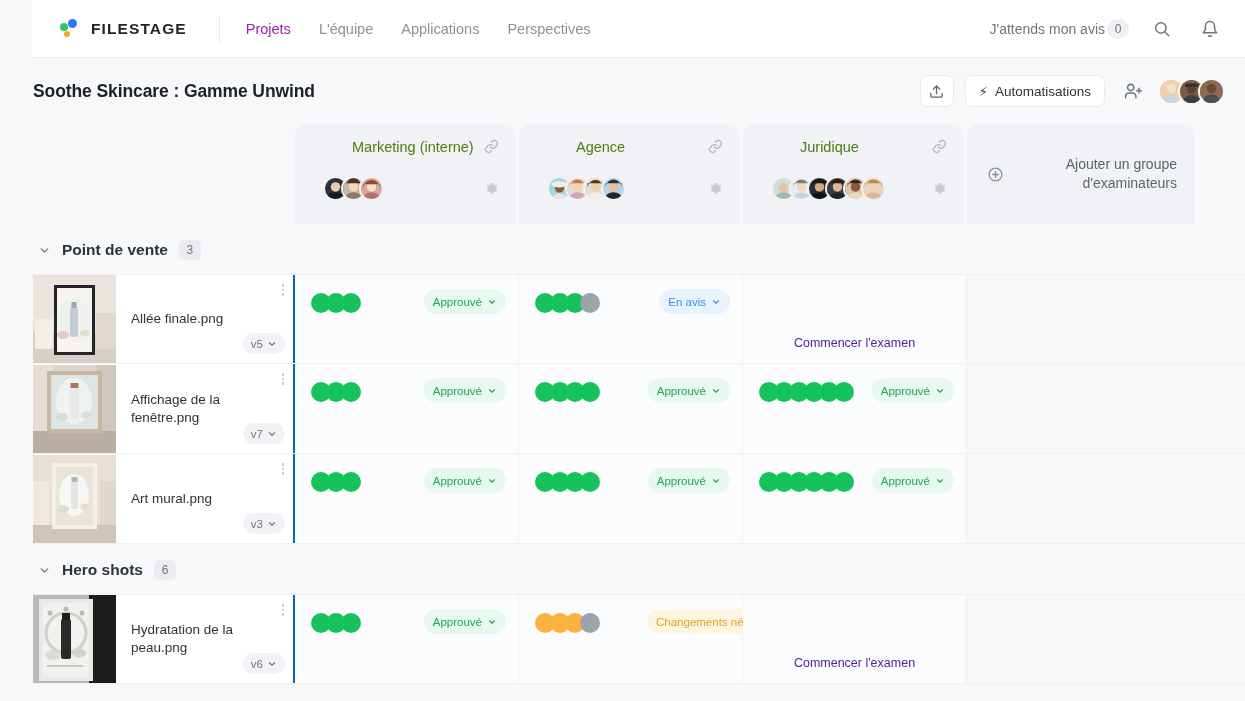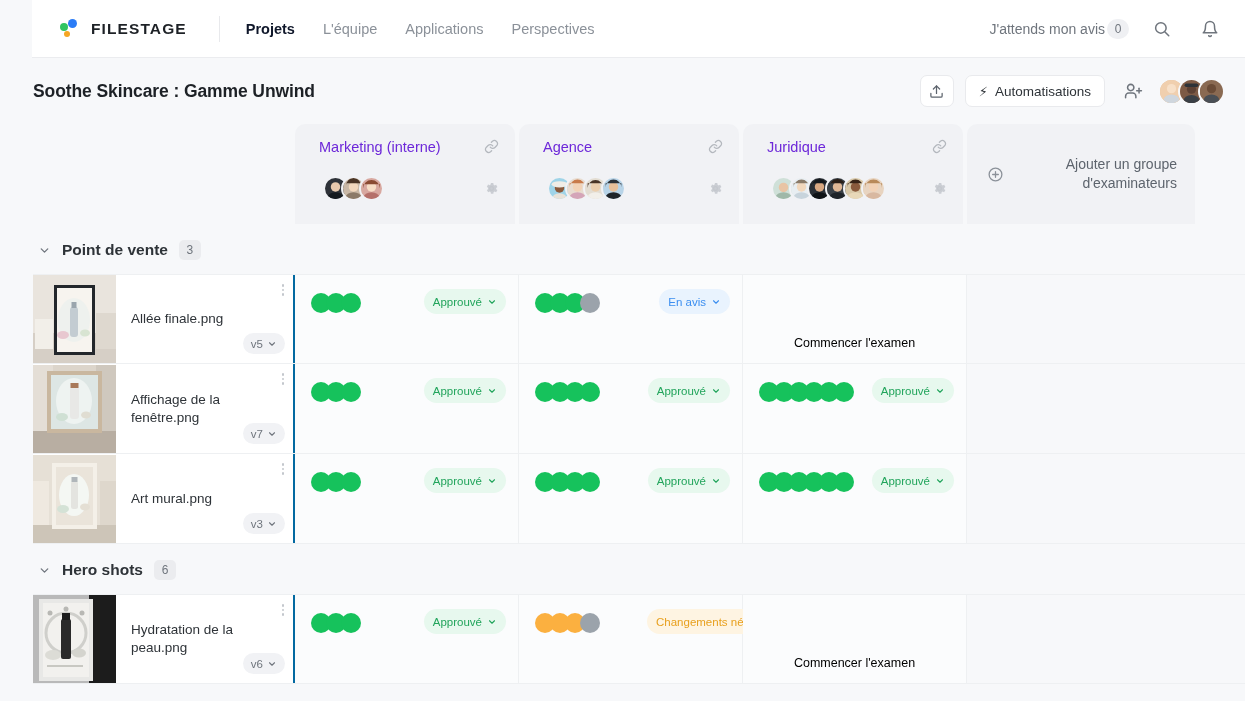--- a/index.html
+++ b/index.html
@@ -28,21 +28,21 @@
   .ld-blue  { width: 9px; height: 9px; background: #2b7cf6; left: 8px; top: 0px; }
   .ld-amber { width: 6px; height: 6px; background: #f5a623; left: 4px; top: 12px; }
   .brand-name {
     font-size: 15.5px; font-weight: 700; letter-spacing: 1.1px; color: #1d2126;
   }
   .nav-sep { width: 1px; height: 26px; background: #e8e9ec; margin: 0 26px 0 32px; }
   .nav-links { display: flex; align-items: center; gap: 28px; }
   .nav-link {
     font-size: 14.5px; color: #8b9199; cursor: pointer; white-space: nowrap;
   }
-  .nav-link.active { color: #0f172a; font-weight: 700; }
+  .nav-link.active { color: #a21caf; font-weight: 400; }
   .nav-right {
     margin-left: auto; display: flex; align-items: center; gap: 18px;
   }
   .await-wrap { display: flex; align-items: center; gap: 2px; cursor: pointer; }
   .await-label { font-size: 14px; color: #6f757d; }
   .await-count {
     min-width: 22px; height: 20px; padding: 0 6px; border-radius: 10px;
     background: #eff0f3; color: #6f757d; font-size: 12px;
     display: flex; align-items: center; justify-content: center;
   }
@@ -89,21 +89,21 @@
     width: 220px; height: 100px; background: #f1f2f5;
     border-radius: 10px 10px 0 0; margin-right: 4px;
     padding: 15px 16px 0 24px; position: relative; flex: none;
   }
   .group-card.addcard {
     background: #f1f2f5; display: flex; align-items: center;
     padding: 0 18px 0 20px; gap: 11px; width: 228px; text-align: right;
   }
   .group-top { display: flex; align-items: flex-start; }
   .group-name {
-    font-size: 14.5px; color: #6d28d9; font-weight: 400; line-height: 1.2;
+    font-size: 14.5px; color: #4d7c0f; font-weight: 400; line-height: 1.2; margin-left: 33px;
   }
   .link-icon { margin-left: auto; color: #b4b8be; cursor: pointer; display: flex; }
   .group-bottom { display: flex; align-items: center; margin-top: 20px; }
   .gear-icon { margin-left: auto; color: #c3c7cd; cursor: pointer; display: flex; }
   .plus-circle { color: #8b9199; flex: none; display: flex; }
   .add-text { font-size: 14px; color: #5d646d; line-height: 1.35; }
 
   
   .section-head {
     display: flex; align-items: center; gap: 11px;
@@ -170,21 +170,21 @@
     border-radius: 13px; display: flex; align-items: center; gap: 5px;
     padding: 0 9px; font-size: 11.5px; cursor: pointer; white-space: nowrap;
     max-width: 200px; overflow: hidden;
   }
   .chip.approved { background: #e7f8ee; color: #21a45b; }
   .chip.review   { background: #e9f3fe; color: #3b8ef0; }
   .chip.changes  { background: #fef4e2; color: #e8a01e; }
   .chip-caret { flex: none; }
   .start-review {
     position: absolute; left: 0; right: 0; bottom: 13px;
-    text-align: center; font-size: 12.5px; color: #000000; cursor: pointer;
+    text-align: center; font-size: 12.5px; color: #4c1d95; cursor: pointer;
   }
   .cell-status.empty-grp { background: #fbfcfd; }
   .spacer-cell { flex: 1; background: #f7f8fa; }
 </style>
 </head>
 <body>
 
 <div class="topnav">
   <div class="brand">
     <span class="logo-dots">

